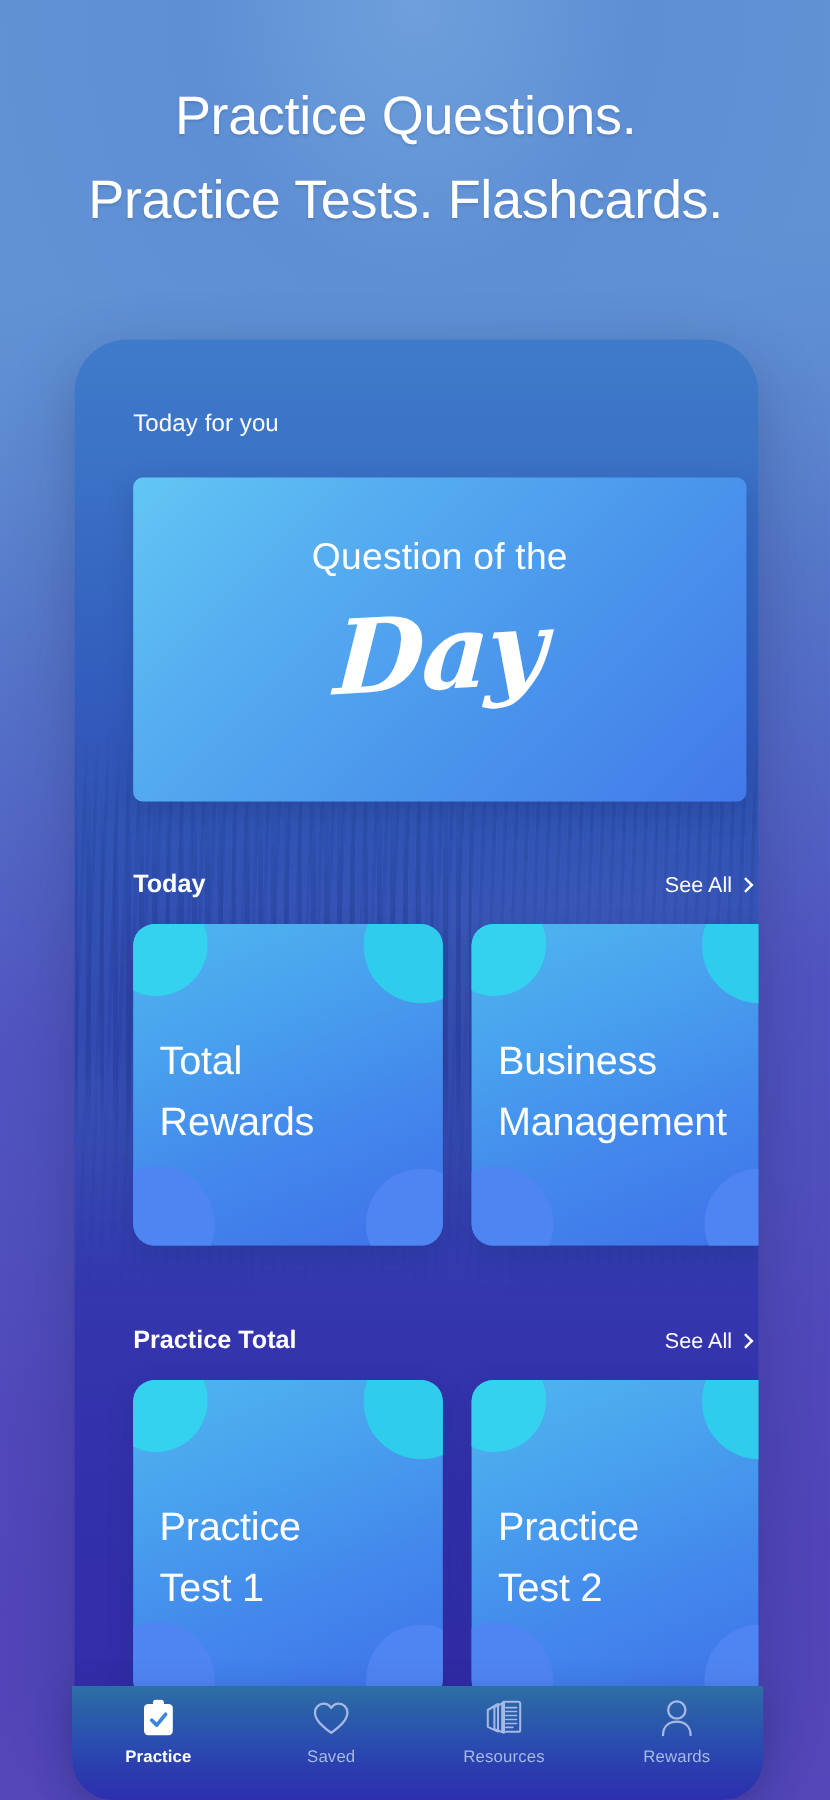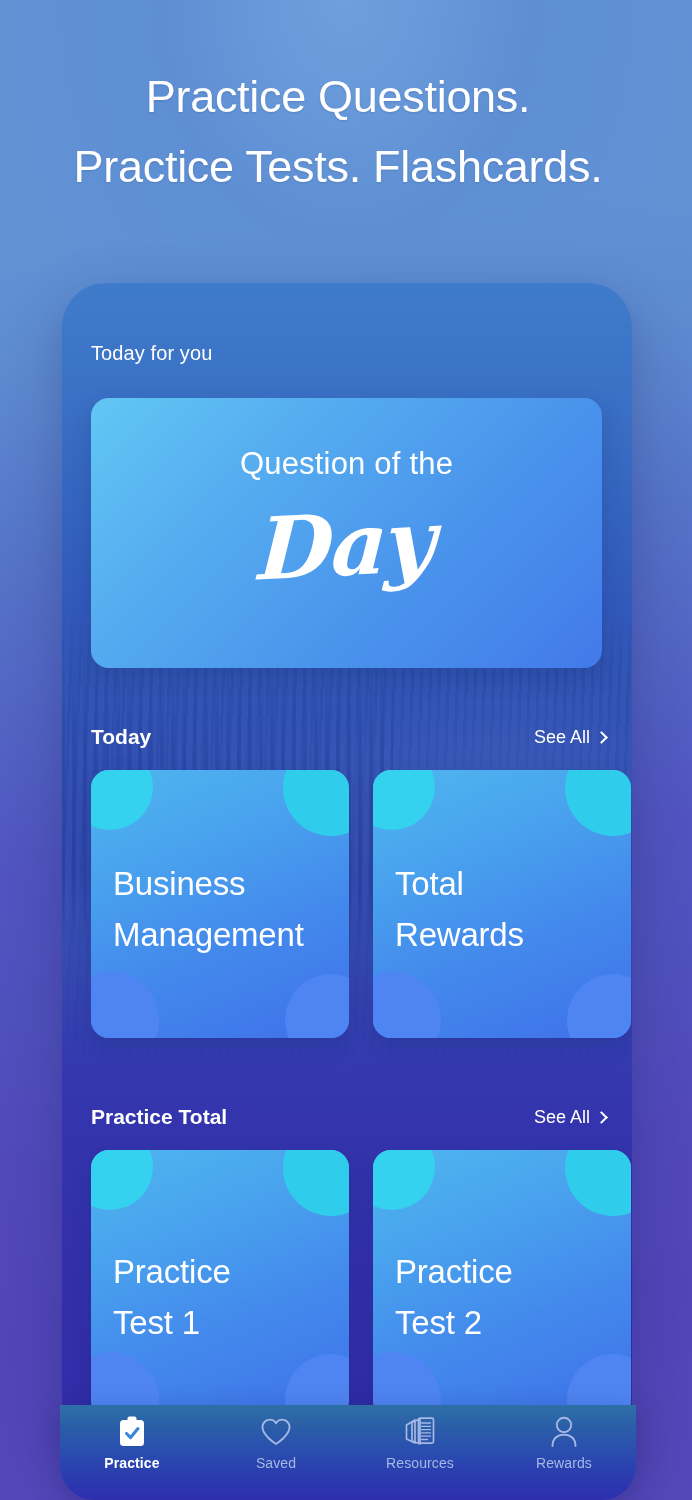--- a/index.html
+++ b/index.html
@@ -78,33 +78,33 @@
   }
   .phone .photo::after{
     content:""; position:absolute; left:-4%; bottom:28%; width:62%; height:64%;
     background:repeating-linear-gradient(90deg,
       rgba(20,54,110,.62) 0px, rgba(20,54,110,.62) 4px,
       rgba(64,112,176,.20) 4px, rgba(64,112,176,.20) 11px);
     -webkit-mask-image:linear-gradient(180deg, rgba(0,0,0,0) 0%, #000 30%, #000 80%, rgba(0,0,0,0) 100%);
             mask-image:linear-gradient(180deg, rgba(0,0,0,0) 0%, #000 30%, #000 80%, rgba(0,0,0,0) 100%);
   }
 
-  .screen { position:absolute; inset:0; }
+  .screen { position:absolute; inset:0;margin-left:20px; }
 
   
   .today-label {
     position:absolute; left:29px; top:59px;
     color:#ffffff; font-size:20px; font-weight:400; letter-spacing:.1px;
   }
 
   
   .qotd {
     position:absolute; left:29px; top:115px;
     width:511px; height:270px;
-    border-radius:18px;
+    border-radius:8px;
     background:linear-gradient(135deg, #62c7f4 0%, #56aef0 28%, #4a95ec 62%, #4379ea 100%);
     box-shadow:0 8px 22px rgba(20,40,100,.22);
     overflow:hidden;
   }
   .qotd-line1 {
     position:absolute; left:0; right:0; top:48px;
     text-align:center; color:#ffffff;
     font-size:31px; font-weight:300; letter-spacing:.2px;
   }
   .qotd-line2 {
@@ -190,30 +190,30 @@
         <i class="chev"></i>
       </div>
     </div>
 
     <div class="card-row" style="top:487px;">
       <div class="tile">
         <span class="blob b-tl"></span>
         <span class="blob b-tr"></span>
         <span class="blob b-bl"></span>
         <span class="blob b-br"></span>
+        <div class="label">Total
+Rewards</div>
+      </div>
+      <div class="tile">
+        <span class="blob b-tl"></span>
+        <span class="blob b-tr"></span>
+        <span class="blob b-bl"></span>
+        <span class="blob b-br"></span>
         <div class="label">Business
 Management</div>
-      </div>
-      <div class="tile">
-        <span class="blob b-tl"></span>
-        <span class="blob b-tr"></span>
-        <span class="blob b-bl"></span>
-        <span class="blob b-br"></span>
-        <div class="label">Total
-Rewards</div>
       </div>
     </div>
 
     <div class="row-head" style="top:822px;">
       <div class="title">Practice Total</div>
       <div class="see-all">
         <span>See All</span>
         <i class="chev"></i>
       </div>
     </div>

